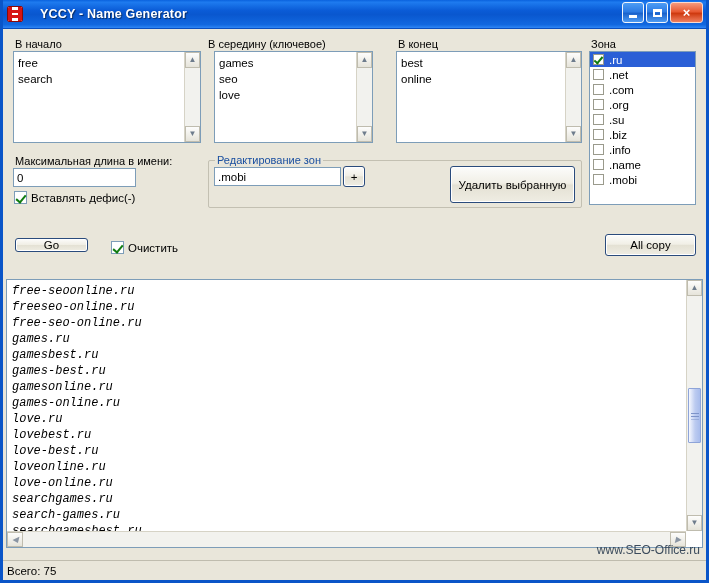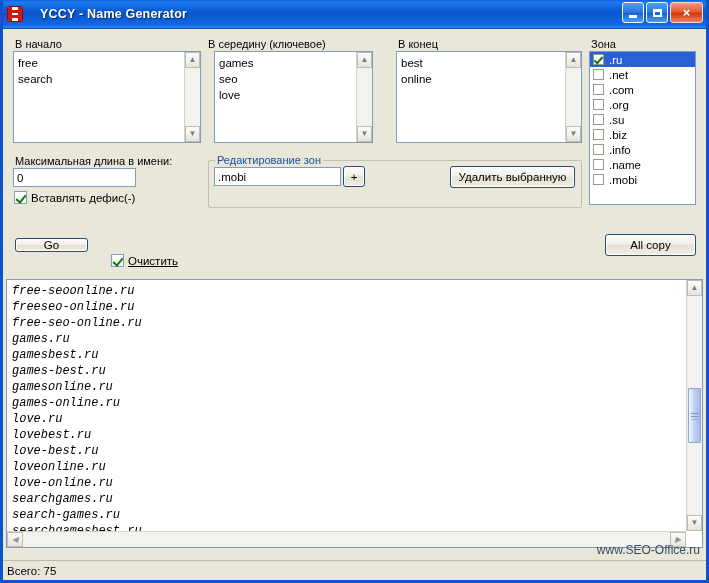--- a/index.html
+++ b/index.html
@@ -407,24 +407,24 @@
   <div class="inp" style="left:10px; top:168px; width:123px; height:19px;">0</div>
   <div class="cb-row" style="left:11px; top:191px;">
     <div class="cbox checked"></div>
     <span>Вставлять дефис(-)</span>
   </div>
 
   <div class="gframe" style="left:205px; top:160px; width:374px; height:48px;"></div>
   <div class="gb-label" style="left:212px; top:154px; color:#1A4FA0;">Редактирование зон</div>
   <div class="inp" style="left:211px; top:167px; width:127px; height:19px;">.mobi</div>
   <div class="btn" style="left:340px; top:166px; width:22px; height:21px;">+</div>
-  <div class="btn" style="left:447px; top:166px; width:125px; height:22px;">Удалить выбранную</div>
+  <div class="btn" style="left:447px; top:166px; width:125px; height:37px;">Удалить выбранную</div>
 
   <div class="btn" style="left:12px; top:238px; width:73px; height:14px;">Go</div>
-  <div class="cb-row" style="left:108px; top:254px;text-decoration:underline;">
+  <div class="cb-row" style="left:108px; top:241px;">
     <div class="cbox checked"></div>
     <span>Очистить</span>
   </div>
   <div class="btn" style="left:602px; top:234px; width:91px; height:22px;">All copy</div>
 
   <div class="results" style="left:3px; top:279px; right:3px; height:269px;font-style:italic;">
     <div class="results-text">free-seoonline.ru
 freeseo-online.ru
 free-seo-online.ru
 games.ru

